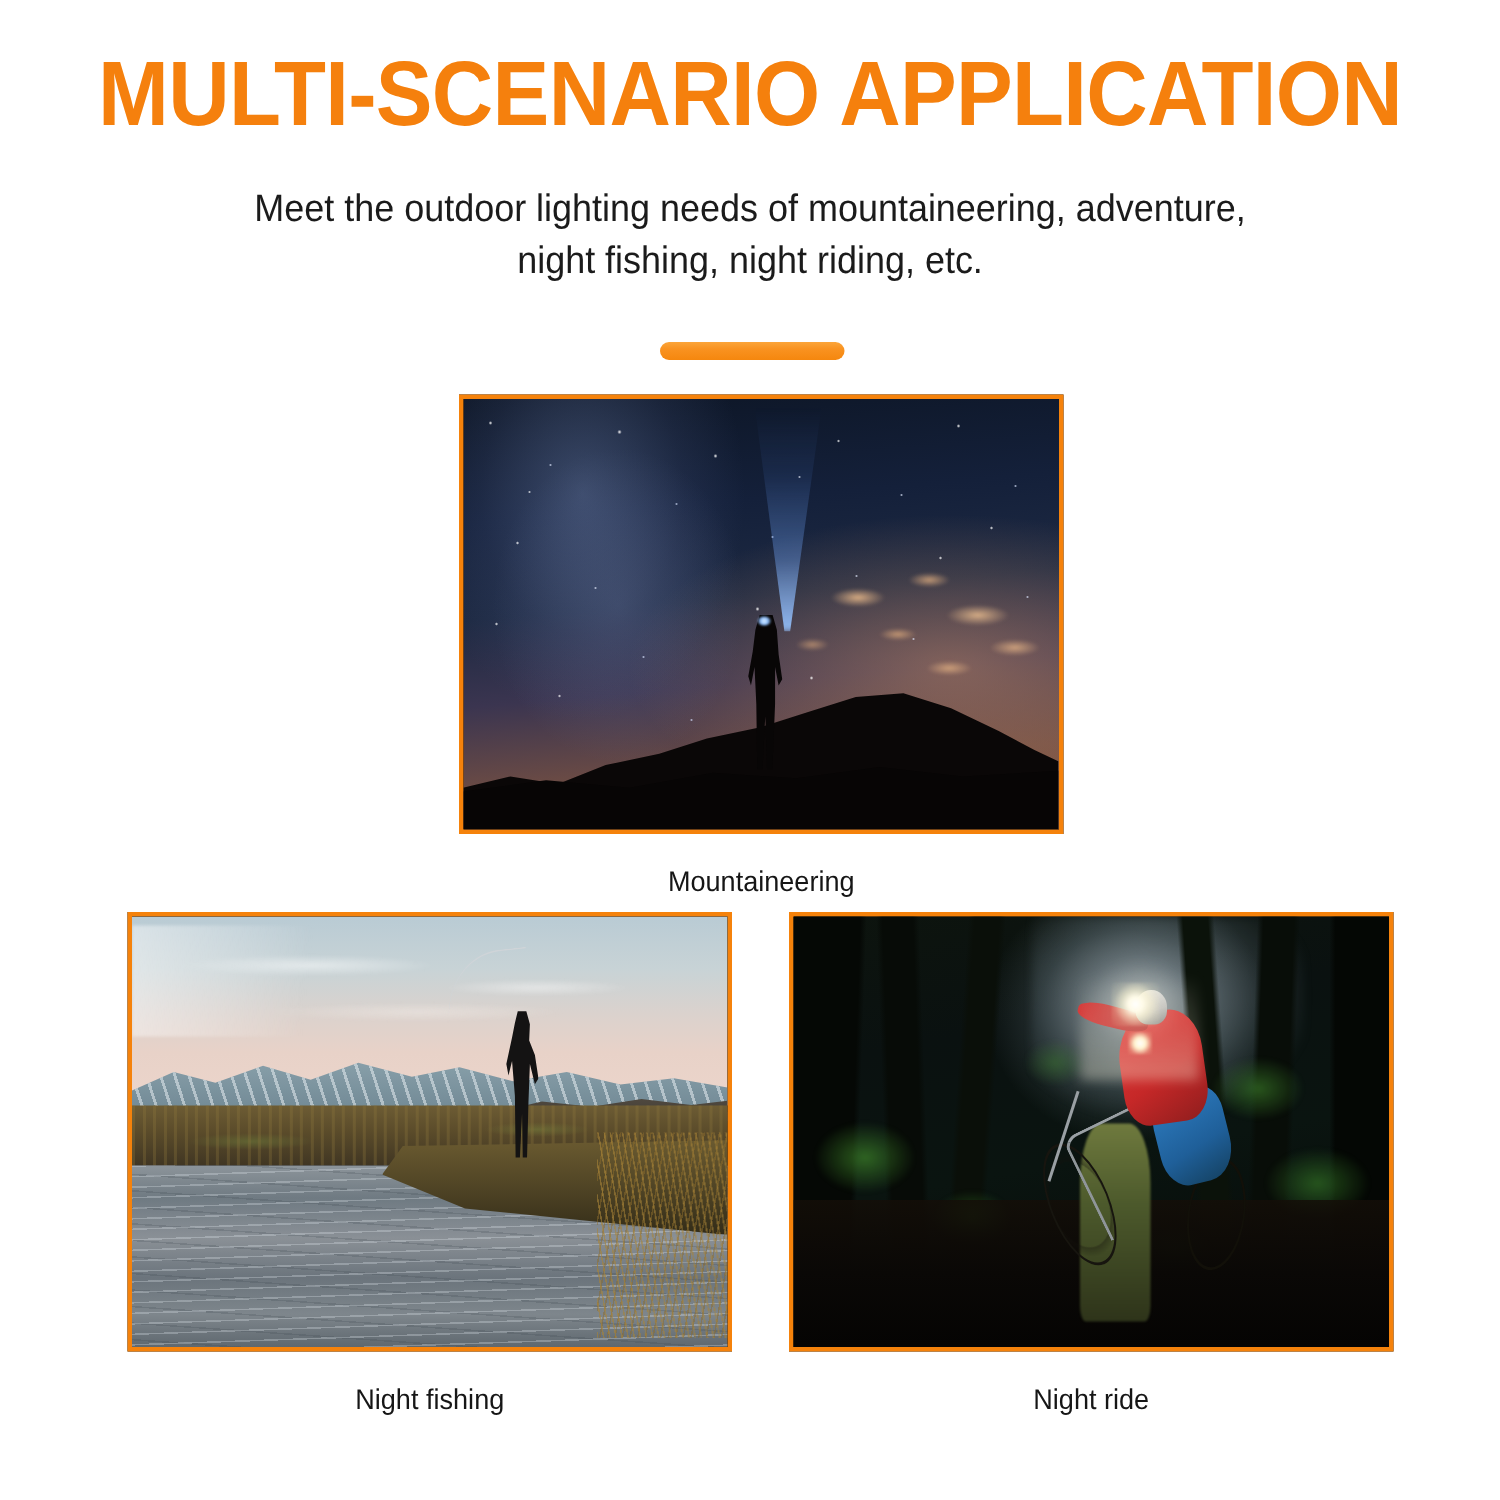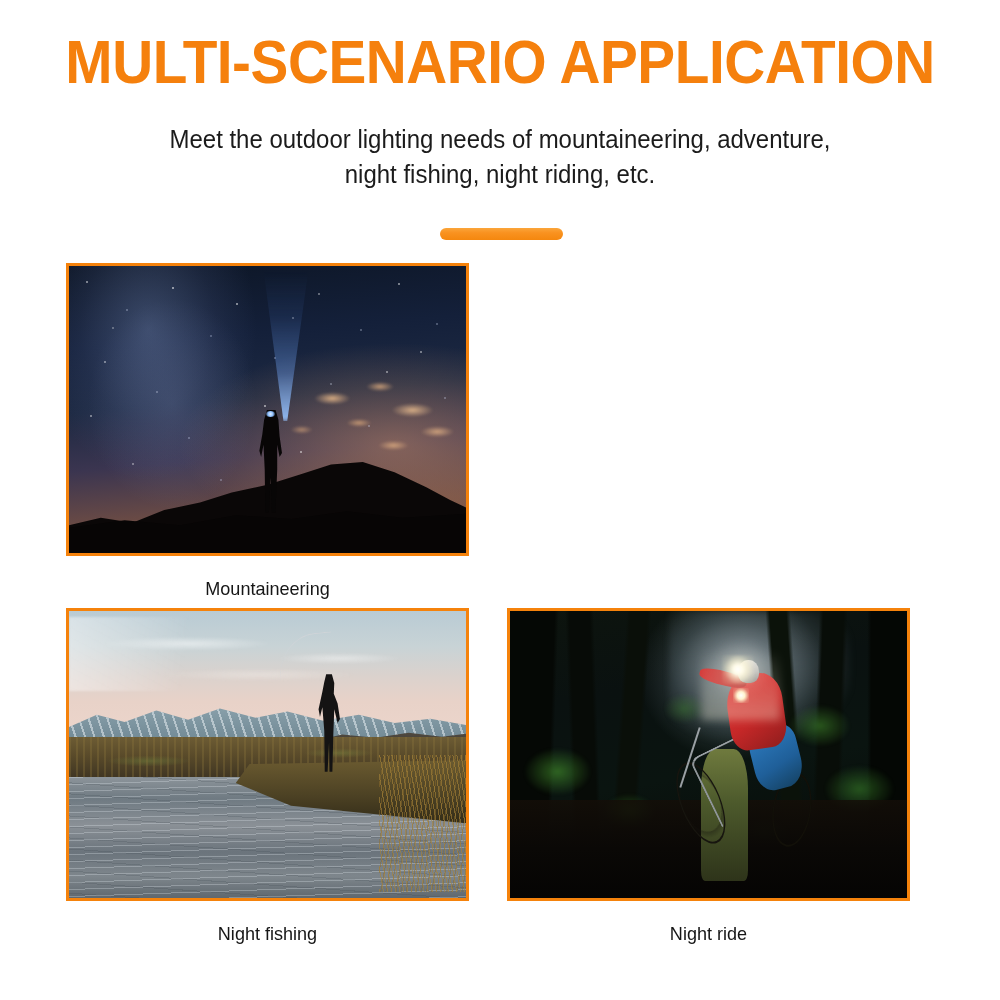--- a/index.html
+++ b/index.html
@@ -42,21 +42,21 @@
     width: 123px; height: 12px;
     border-radius: 6px;
     background: linear-gradient(180deg, #FBA53A 0%, #F99220 40%, #F5870E 100%);
   }
 
   
   .grid {
     position: absolute; top: 263px; left: 66px;
     width: 869px;
   }
-  .row { display: flex; justify-content: flex-start; }
+  .row { display: flex; justify-content: center; margin-left: 13px; }
   .row.bottom { margin-top: 8px; gap: 38px; }
   .cell { width: 403px; }
 
   .photo {
     position: relative;
     width: 403px; height: 293px;
     border: 3px solid #F5820B;
     background: #0a0a0a;
     overflow: hidden;
   }

